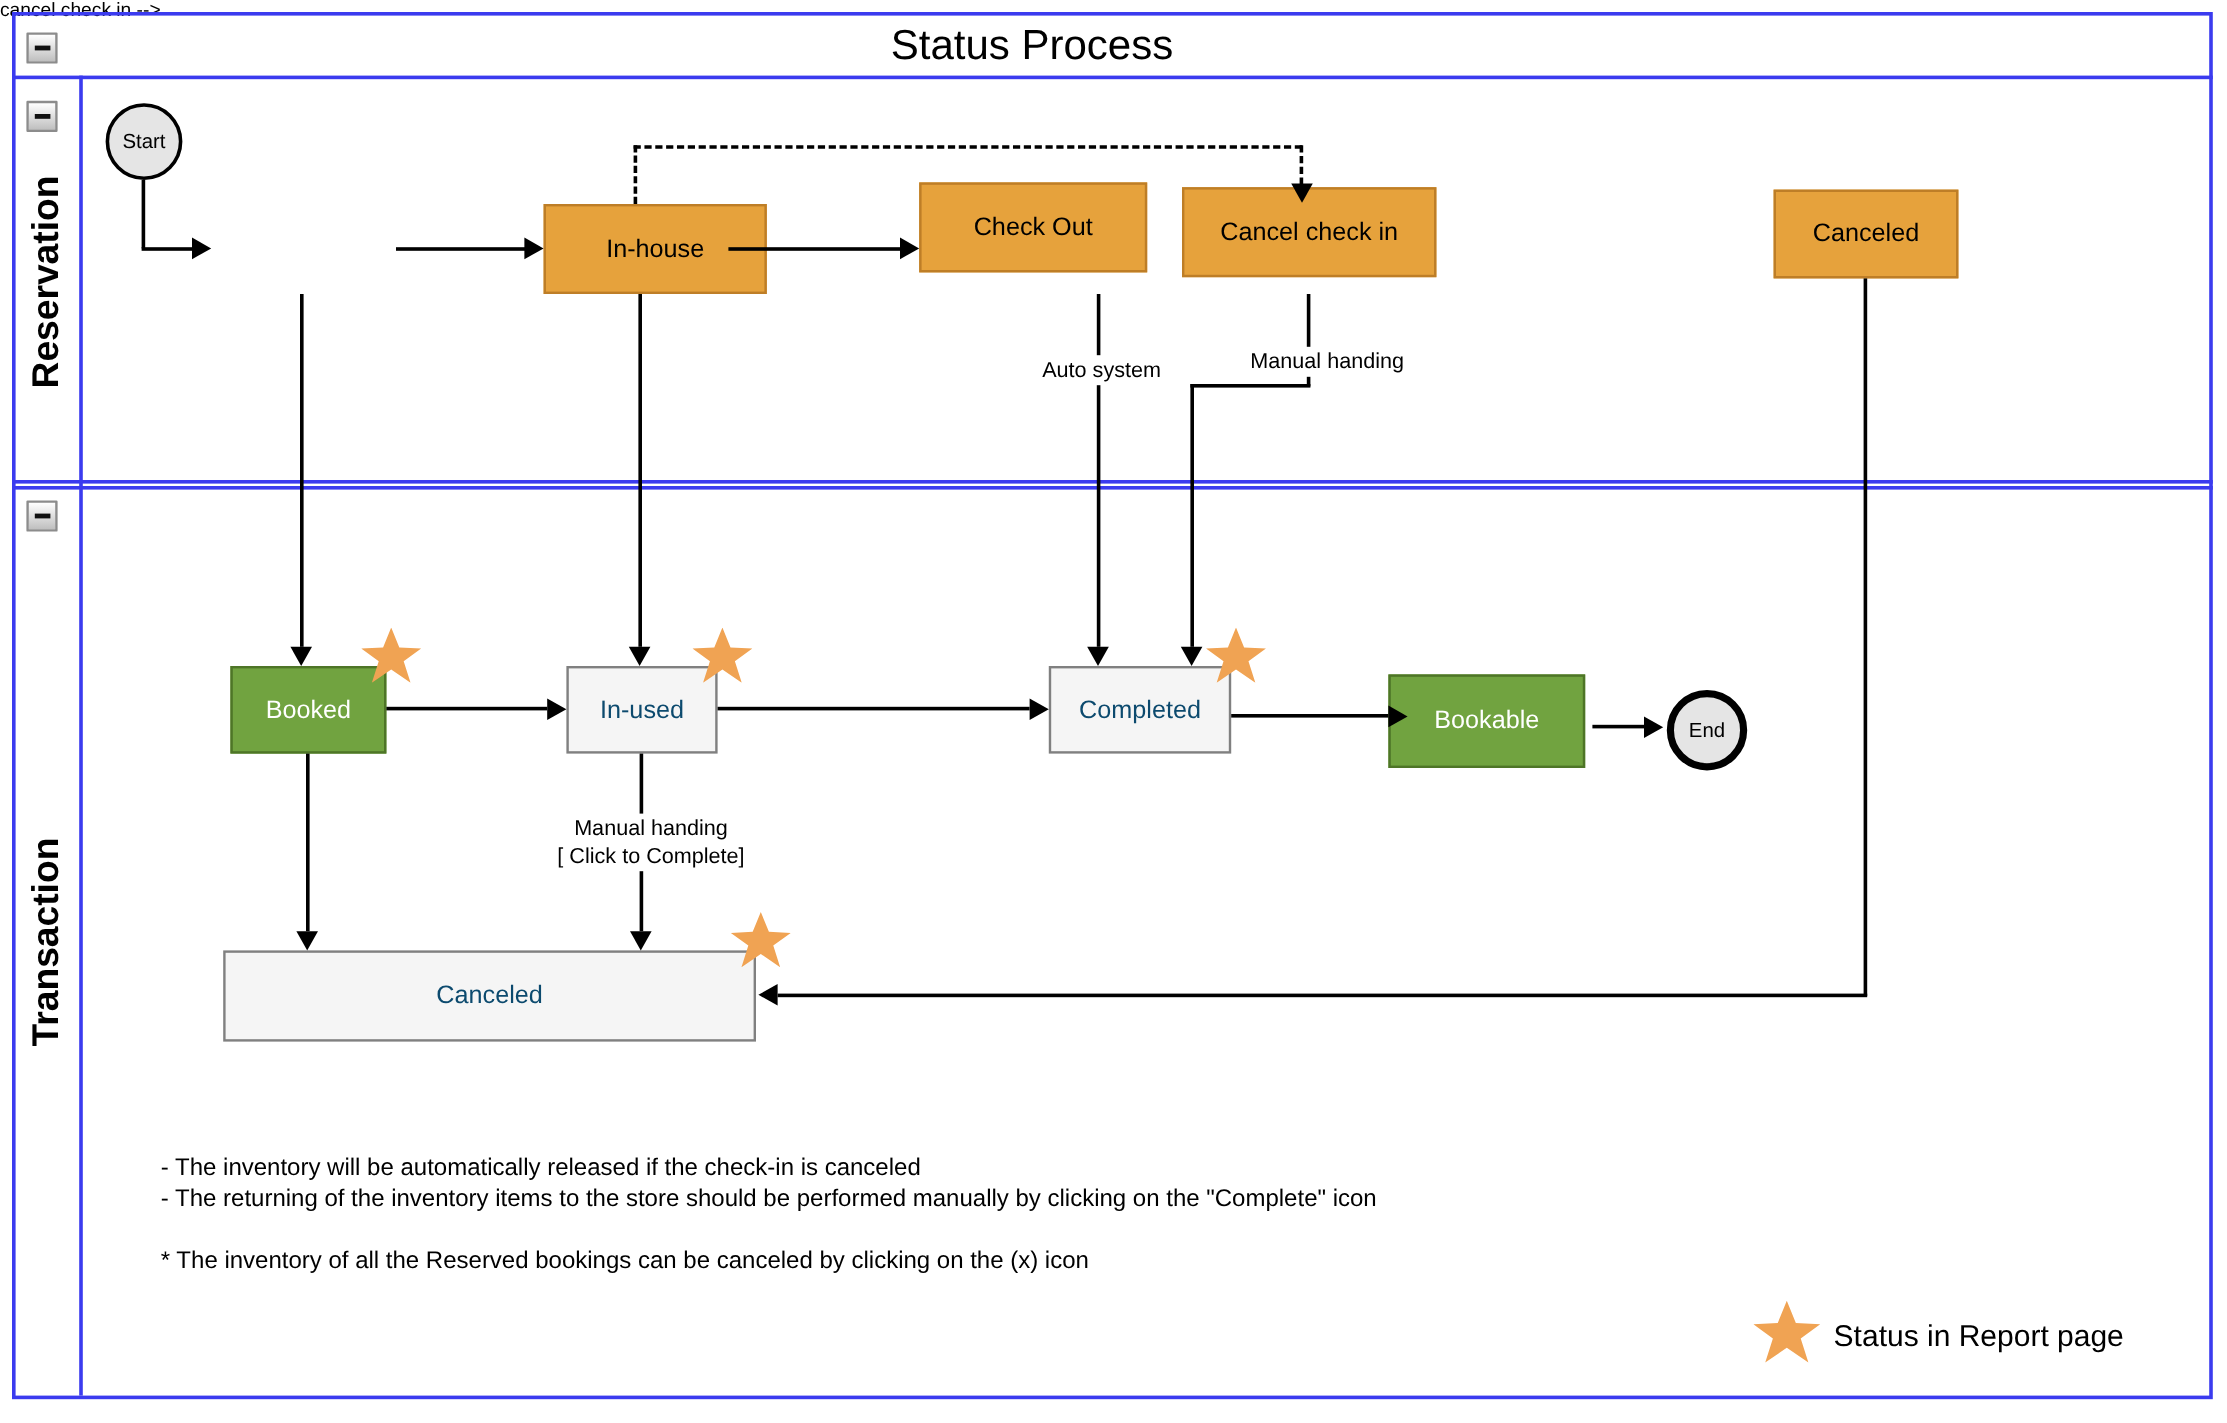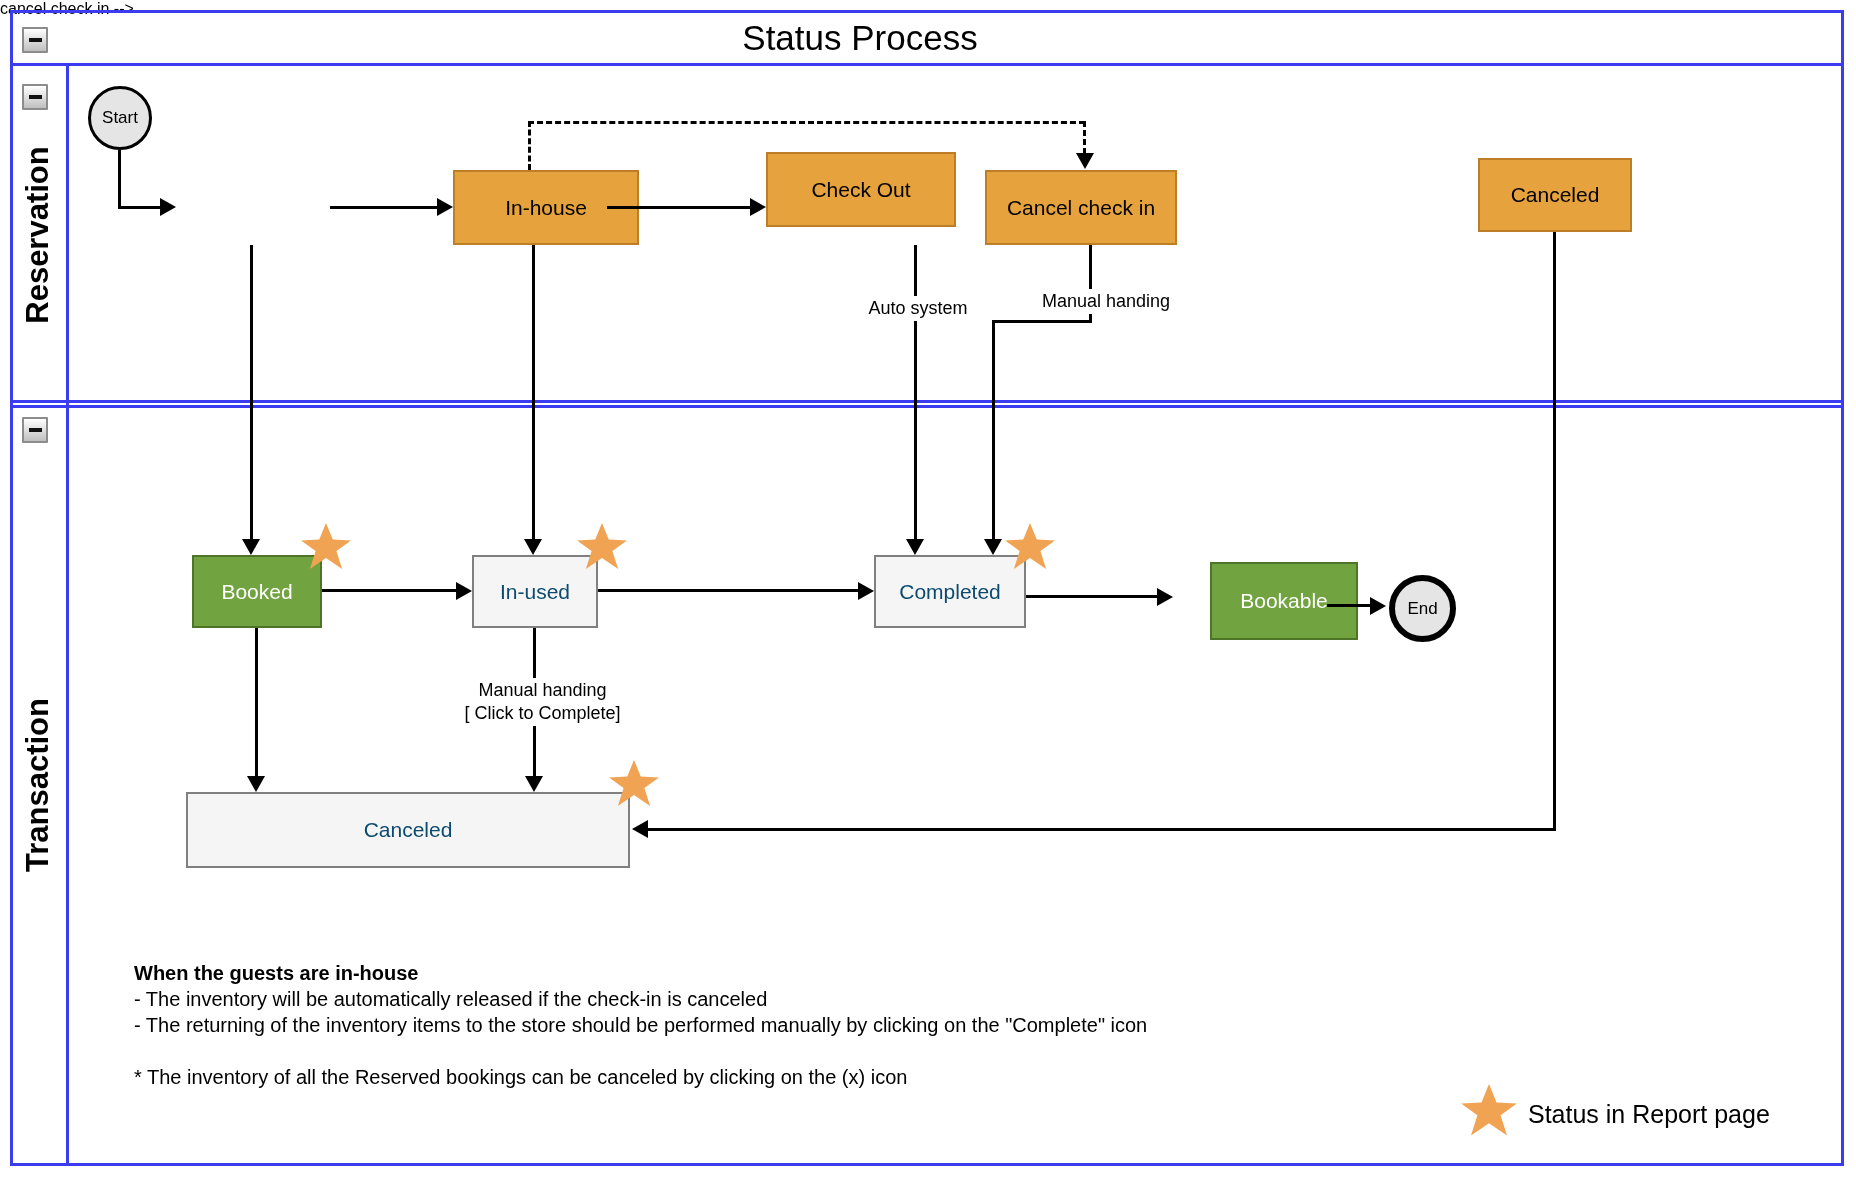--- a/index.html
+++ b/index.html
@@ -81,38 +81,38 @@
   
   <div class="abs circle" style="left:88px;top:86px;width:58px;height:58px;border:3px solid #000;">
     <span>Start</span>
   </div>
   <div class="abs box orange" style="left:453px;top:170px;width:186px;height:75px;">
     <span>In-house</span>
   </div>
   <div class="abs box orange" style="left:766px;top:152px;width:190px;height:75px;">
     <span>Check Out</span>
   </div>
-  <div class="abs box orange" style="left:985px;top:170px;width:192px;height:75px;">
+  <div class="abs box orange" style="left:985px;top:156px;width:212px;height:75px;">
     <span>Cancel check in</span>
   </div>
   <div class="abs box orange" style="left:1478px;top:158px;width:154px;height:74px;">
     <span>Canceled</span>
   </div>
 
   
   <div class="abs box green" style="left:192px;top:555px;width:130px;height:73px;">
     <span>Booked</span>
   </div>
   <div class="abs box gray" style="left:472px;top:555px;width:126px;height:73px;">
     <span>In-used</span>
   </div>
   <div class="abs box gray" style="left:874px;top:555px;width:152px;height:73px;">
     <span>Completed</span>
   </div>
-  <div class="abs box green" style="left:1210px;top:562px;width:148px;height:78px;">
+  <div class="abs box green" style="left:1157px;top:562px;width:164px;height:78px;">
     <span>Bookable</span>
   </div>
   <div class="abs circle" style="left:1389px;top:575px;width:55px;height:55px;border:6px solid #000;">
     <span>End</span>
   </div>
   <div class="abs box gray" style="left:186px;top:792px;width:444px;height:76px;">
     <span>Canceled</span>
   </div>
 
   
@@ -189,21 +189,20 @@
   <div class="abs arr-left" style="left:632px;top:820px;"></div>
 
   
   <div class="abs star" style="left:300px;top:523px;width:52px;height:50px;"></div>
   <div class="abs star" style="left:576px;top:523px;width:52px;height:50px;"></div>
   <div class="abs star" style="left:1004px;top:523px;width:52px;height:50px;"></div>
   <div class="abs star" style="left:608px;top:760px;width:52px;height:50px;"></div>
 
   
   <div class="abs notes">
-    <div style="font-weight:bold;">When the guests are in-house</div>
     <div>- The inventory will be automatically released if the check-in is canceled</div>
     <div>- The returning of the inventory items to the store should be performed manually by clicking on the "Complete" icon</div>
     <div class="gap"></div>
     <div><span>* The inventory of all the </span><span style="font-weight:normal;">Reserved</span><span> bookings can be canceled by clicking on the (x) icon</span></div>
   </div>
 
   
   <div class="abs star" style="left:1460px;top:1084px;width:58px;height:56px;"></div>
   <div class="abs legend-label">Status in Report page</div>
 

